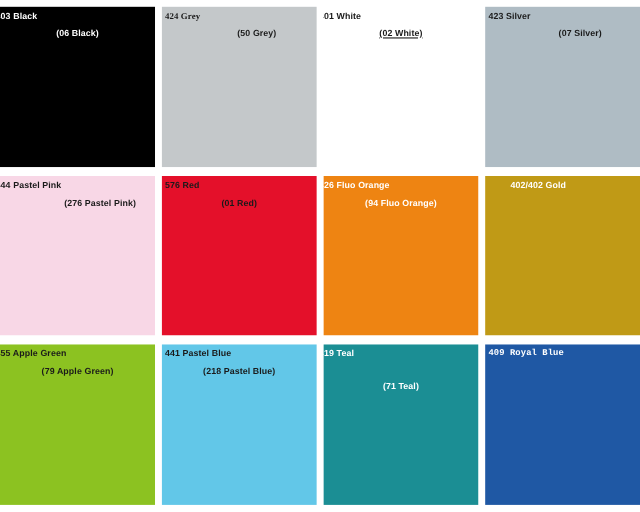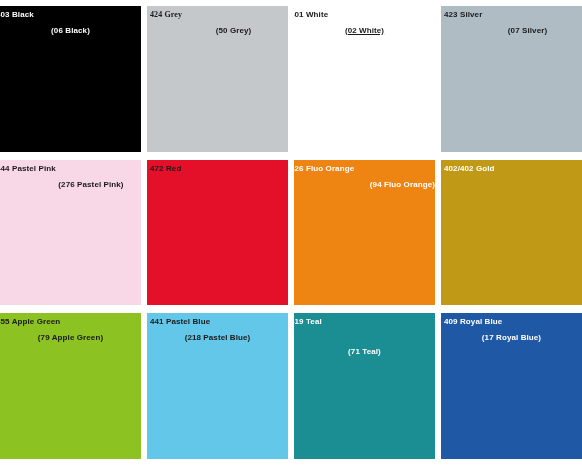--- a/index.html
+++ b/index.html
@@ -91,44 +91,44 @@
       <div class="swatch-code" style="color: rgb(26, 26, 26);">423 Silver</div>
       <div class="swatch-name" style="color: rgb(26, 26, 26); padding-left: 32px;">(07 Silver)</div>
     </div>
     <div class="swatch clip-left">
       <div class="swatch-fill" style="background: rgb(248, 215, 230);"></div>
       <div class="swatch-code" style="color: rgb(26, 26, 26);">444 Pastel Pink</div>
       <div class="swatch-name" style="color: rgb(26, 26, 26); margin-left: 41px;">(276 Pastel Pink)</div>
     </div>
     <div class="swatch">
       <div class="swatch-fill" style="background: rgb(228, 16, 42);"></div>
-      <div class="swatch-code" style="color: rgb(26, 26, 26);">472 Red</div>
+      <div class="swatch-code" style="color: rgb(26, 26, 26);">576 Red</div>
+      <div class="swatch-name" style="color: rgb(26, 26, 26);">(01 Red)</div>
     </div>
     <div class="swatch clip-left">
       <div class="swatch-fill" style="background: rgb(238, 132, 18);"></div>
       <div class="swatch-code" style="color: rgb(255, 255, 255);">426 Fluo Orange</div>
-      <div class="swatch-name" style="color: rgb(255, 255, 255); text-align: right;">(94 Fluo Orange)</div>
+      <div class="swatch-name" style="color: rgb(255, 255, 255);">(94 Fluo Orange)</div>
     </div>
     <div class="swatch">
       <div class="swatch-fill" style="background: rgb(192, 154, 22);"></div>
-      <div class="swatch-code" style="color: rgb(255, 255, 255);">402/402 Gold</div>
+      <div class="swatch-code" style="color: rgb(255, 255, 255); margin-left: 20px;">402/402 Gold</div>
     </div>
     <div class="swatch clip-left">
       <div class="swatch-fill" style="background: rgb(140, 194, 33);"></div>
       <div class="swatch-code" style="color: rgb(26, 26, 26);">455 Apple Green</div>
       <div class="swatch-name" style="color: rgb(26, 26, 26);">(79 Apple Green)</div>
     </div>
     <div class="swatch">
       <div class="swatch-fill" style="background: rgb(98, 199, 232);"></div>
       <div class="swatch-code" style="color: rgb(26, 26, 26);">441 Pastel Blue</div>
       <div class="swatch-name" style="color: rgb(26, 26, 26);">(218 Pastel Blue)</div>
     </div>
     <div class="swatch clip-left">
       <div class="swatch-fill" style="background: rgb(27, 142, 148);"></div>
       <div class="swatch-code" style="color: rgb(255, 255, 255);">419 Teal</div>
       <div class="swatch-name" style="color: rgb(255, 255, 255); margin-top: 14px;">(71 Teal)</div>
     </div>
     <div class="swatch">
       <div class="swatch-fill" style="background: rgb(31, 88, 164);"></div>
-      <div class="swatch-code" style="color: rgb(255, 255, 255);">409 Royal Blue</div>
-      <div class="swatch-name" style="color: rgb(255, 255, 255);">(17 Royal Blue)</div>
+      <div class="swatch-code" style="color: rgb(255, 255, 255); font-family: Liberation Mono, monospace;">409 Royal Blue</div>
     </div>
   </div>
 
 </body></html>

